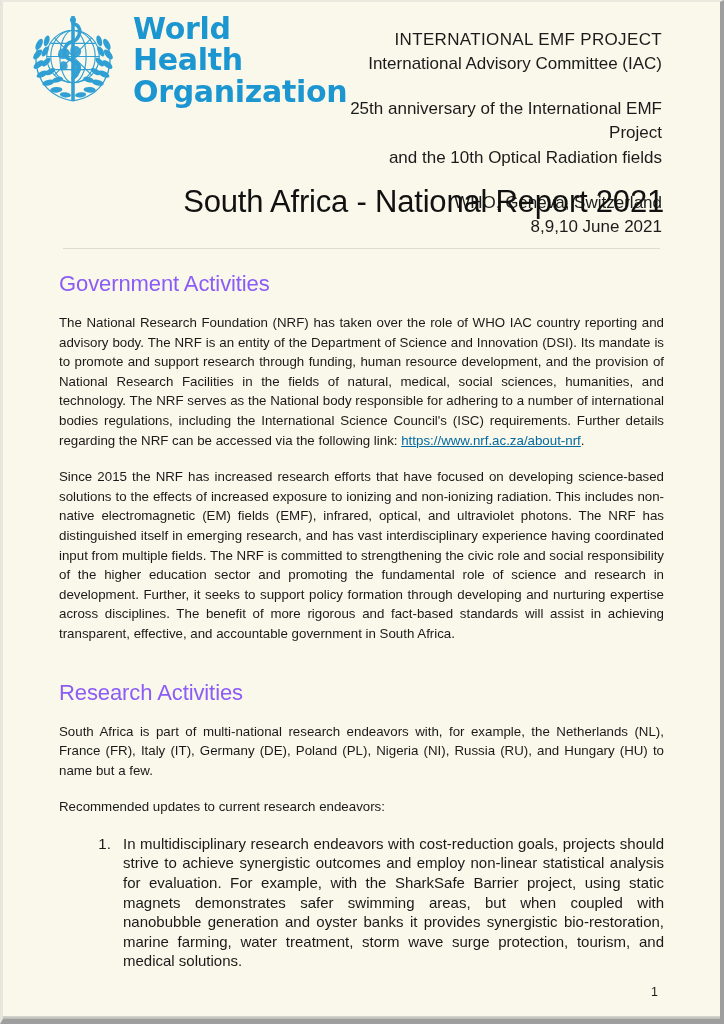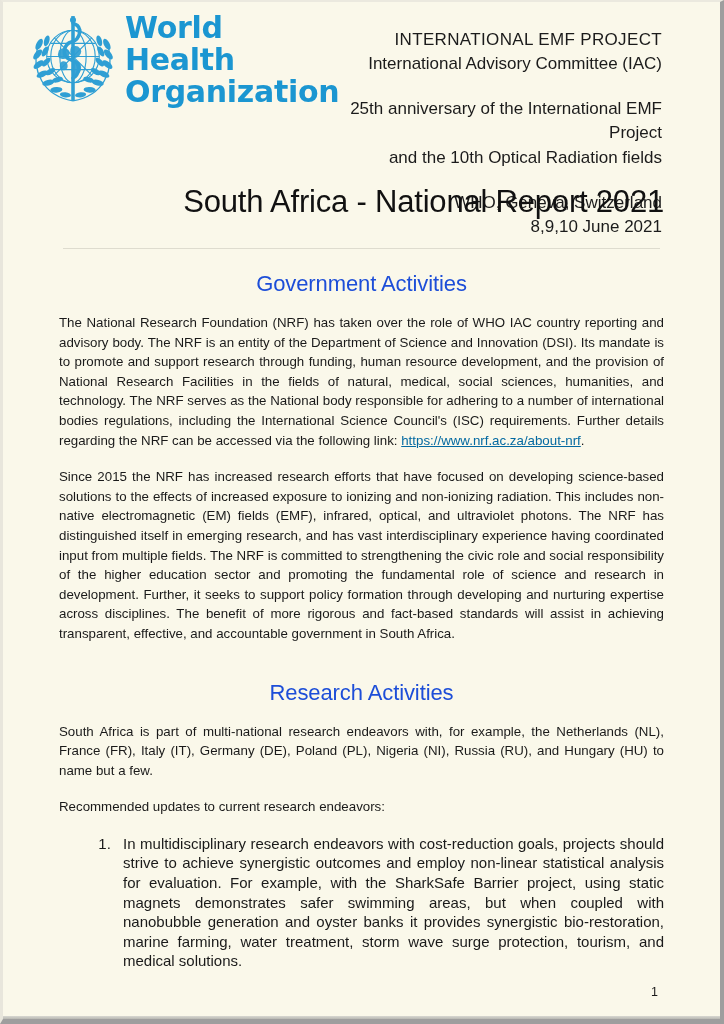--- a/index.html
+++ b/index.html
@@ -40,21 +40,22 @@
   .masthead {
     display: flex;
     align-items: flex-start;
     justify-content: space-between;
     padding-top: 8px;
     height: 182px;
     box-sizing: border-box;
   }
   .who-brand {
     display: flex;
-    align-items: center;
+    align-items: flex-end;
+    gap: 8px;
     margin-left: -38px;
     margin-top: 2px;
   }
   .who-emblem { width: 104px; height: 96px; flex: 0 0 auto; display:block; }
   .who-wordmark {
     color: #1b96d1;
     font-family: "DejaVu Sans", sans-serif;
     font-weight: bold;
     font-size: 30px;
     line-height: 1.06;
@@ -89,24 +90,23 @@
     border-top: 1px solid #dedccf;
     margin: 24px 4px 0 4px;
   }
 
   
   .content { padding-top: 22px; }
 
   h2.section-heading {
     font-size: 22px;
     font-weight: normal;
-    color: #1d4ed8;
+    color: #8b5cf6;
     margin: 0 0 16px 0;
     letter-spacing: -0.1px;
-    text-align: center;
   }
   .content .section + .section { margin-top: 36px; }
 
   p.para {
     margin: 0 0 17px 0;
     font-size: 13.3px;
     line-height: 19.6px;
     color: #1a1a1a;
     text-align: justify;
   }

